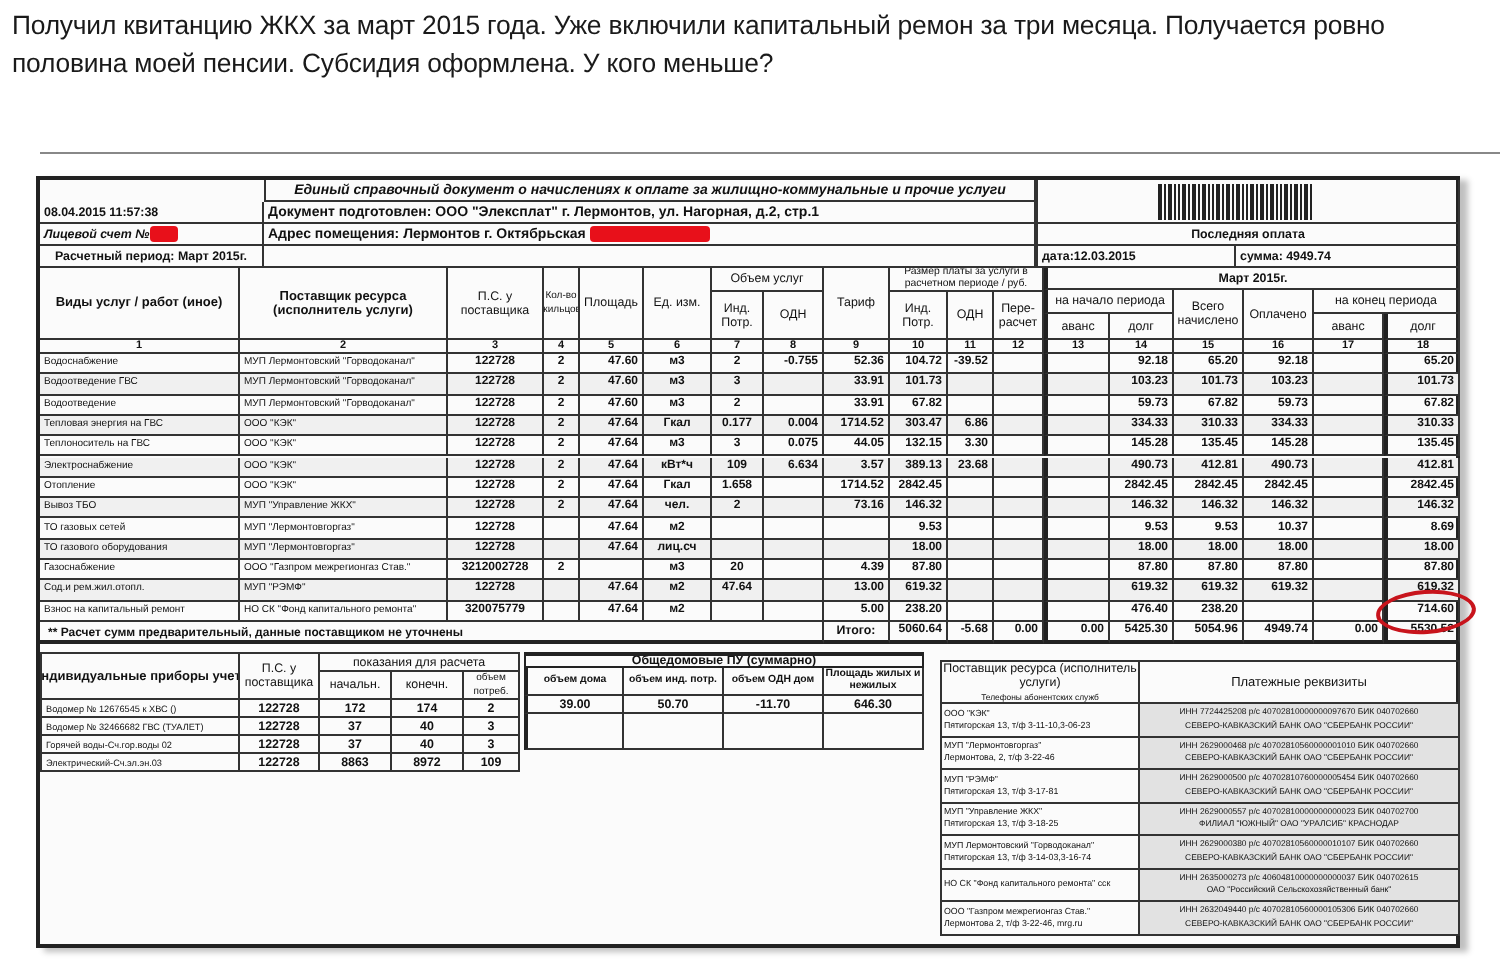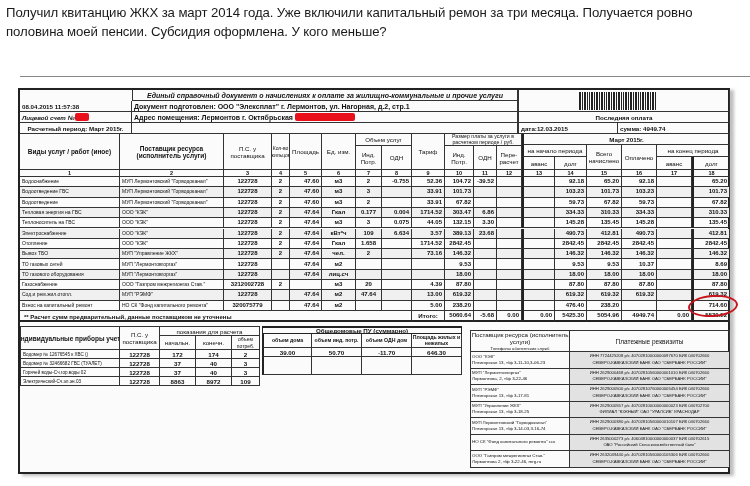--- a/index.html
+++ b/index.html
@@ -25,21 +25,21 @@
   .barcode span { display: block; background: #222; height: 100%; }
 
   .circle { position: absolute; left: 688px; top: 295px; width: 50px; height: 22px; border: 2px solid #c8141c; border-radius: 50%; transform: rotate(-4deg); }
 
   .gray-row { background: #f0f0f0; }
   .thick-l { border-left: 2px solid #222 !important; }
 </style>
 </head>
 <body>
 
-<div class="post-text">Получил квитанцию ЖКХ за март 2014 года. Уже включили капитальный ремон за три месяца. Получается ровно половина моей пенсии.  Субсидия оформлена. У кого меньше?</div>
+<div class="post-text">Получил квитанцию ЖКХ за март 2015 года. Уже включили капитальный ремон за три месяца. Получается ровно половина моей пенсии.  Субсидия оформлена. У кого меньше?</div>
 
 <div class="doc">
   <div class="doc-topline"></div>
 
   <div class="cell it" style="left:112px;top:0;width:386px;height:11px;font-size:7px;border-left:1px solid #333;">Единый справочный документ о начислениях к оплате за жилищно-коммунальные и прочие услуги</div>
   <div class="cell" style="left:498px;top:0;width:212px;height:22px;border-left:1px solid #333;">
     <div class="barcode" style="left:60px;top:2px;width:95px;height:18px;position:absolute;">
       <span style="width:2px"></span>
         <span style="width:1px"></span>
         <span style="width:2px"></span>

